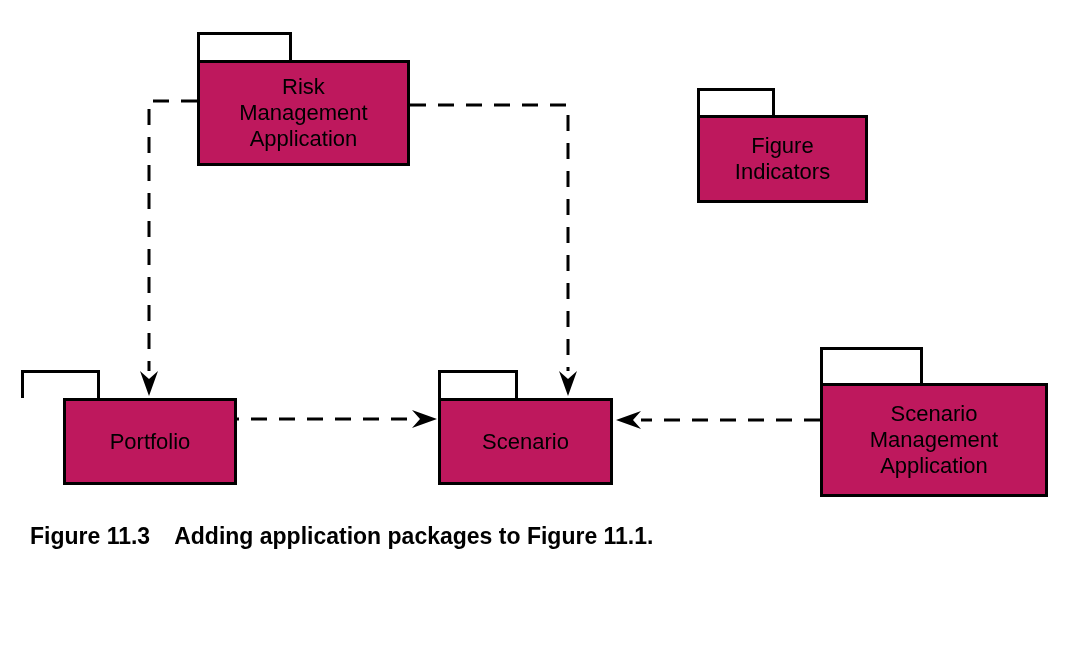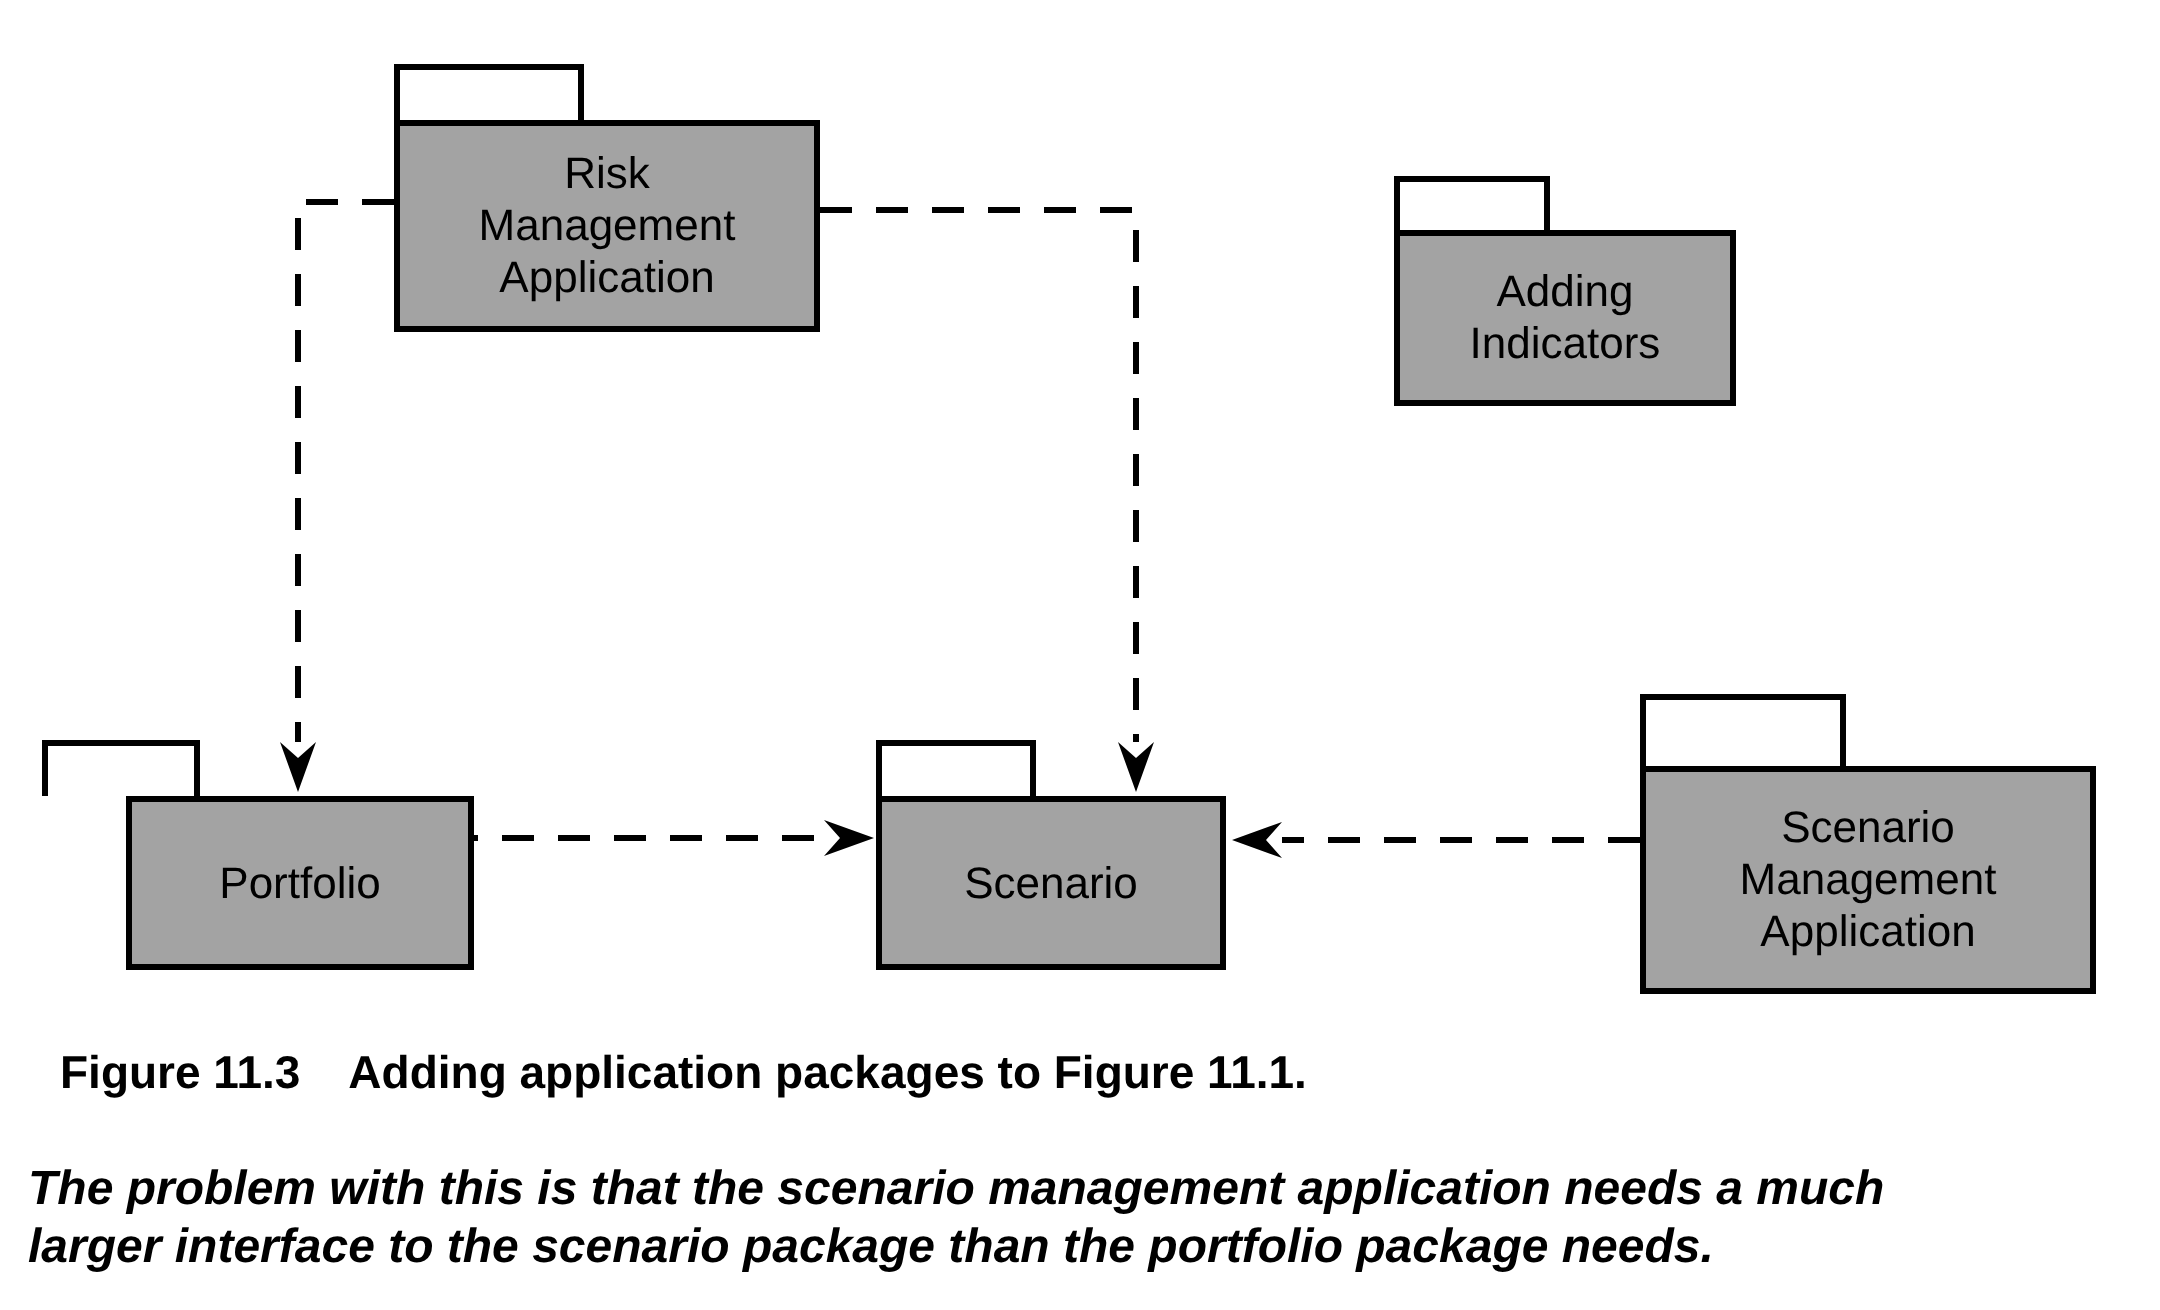--- a/index.html
+++ b/index.html
@@ -26,21 +26,21 @@
   .package .tab {
     position: absolute;
     border: 3px solid #000;
     border-bottom: none;
     background: #ffffff;
   }
 
   .package .body {
     position: absolute;
     border: 3px solid #000;
-    background: #a3a3a3;
+    background: #be185d;
     display: flex;
     align-items: center;
     justify-content: center;
     text-align: center;
   }
 
   .package-label {
     font-size: 22px;
     line-height: 26px;
     white-space: pre-line;
@@ -134,21 +134,21 @@
     <div class="body">
       <span class="package-label">Risk
 Management
 Application</span>
     </div>
   </div>
 
   <div class="package pkg-mi">
     <div class="tab"></div>
     <div class="body">
-      <span class="package-label">Adding
+      <span class="package-label">Figure
 Indicators</span>
     </div>
   </div>
 
   <div class="package pkg-pf">
     <div class="tab"></div>
     <div class="body">
       <span class="package-label">Portfolio</span>
     </div>
   </div>
@@ -166,16 +166,14 @@
       <span class="package-label">Scenario
 Management
 Application</span>
     </div>
   </div>
 
   <div class="figure-caption">
     <span class="caption-label">Figure 11.3</span><span>Adding application packages to Figure 11.1.</span>
   </div>
 
-  <div class="figure-note">The problem with this is that the scenario management application needs a much
-larger interface to the scenario package than the portfolio package needs.</div>
 
 </div>
 
 </body></html>

